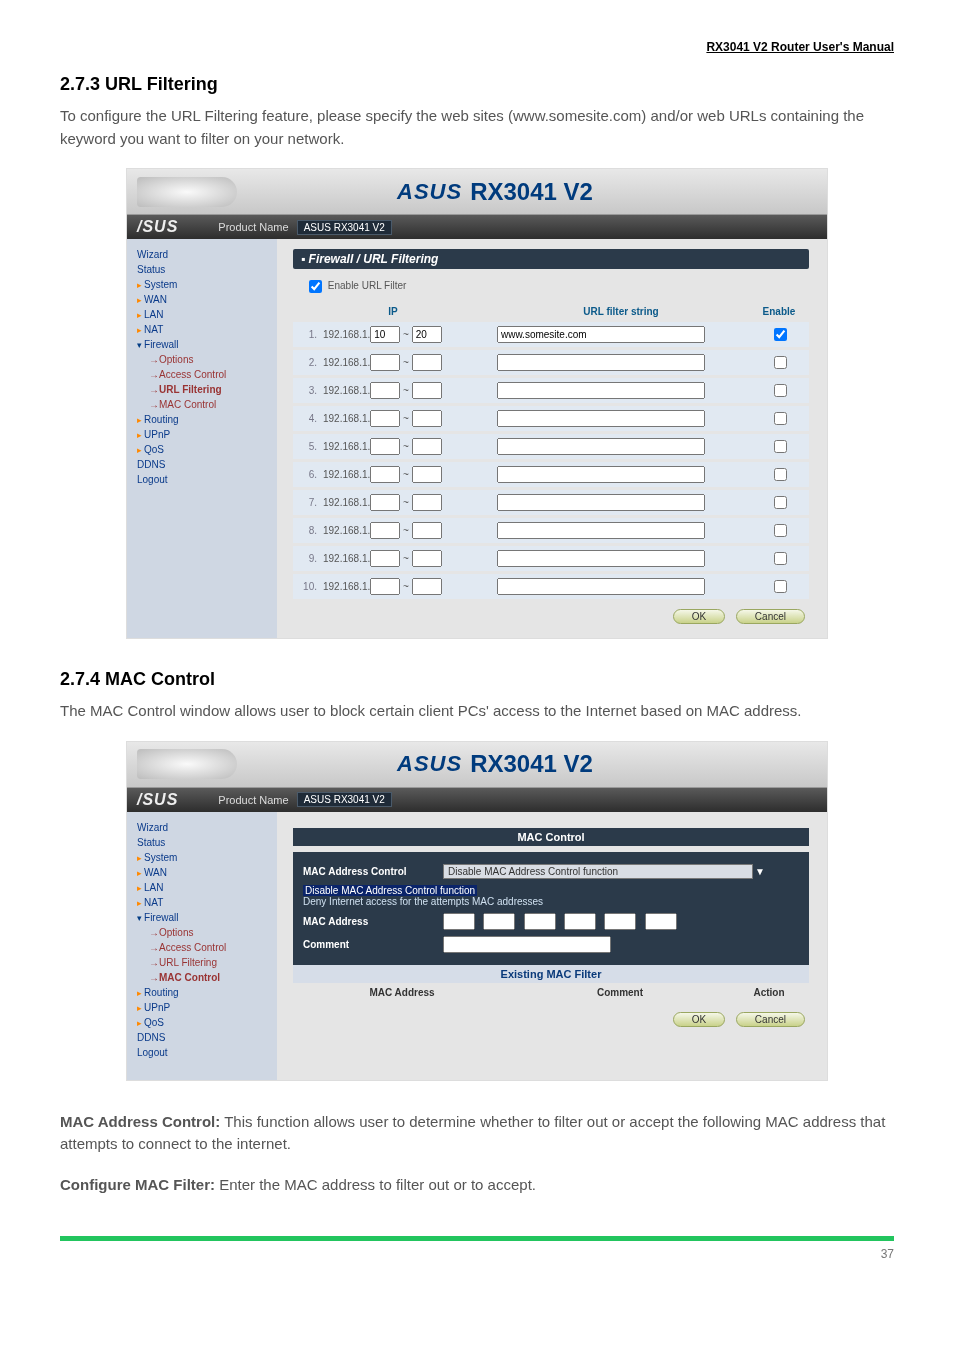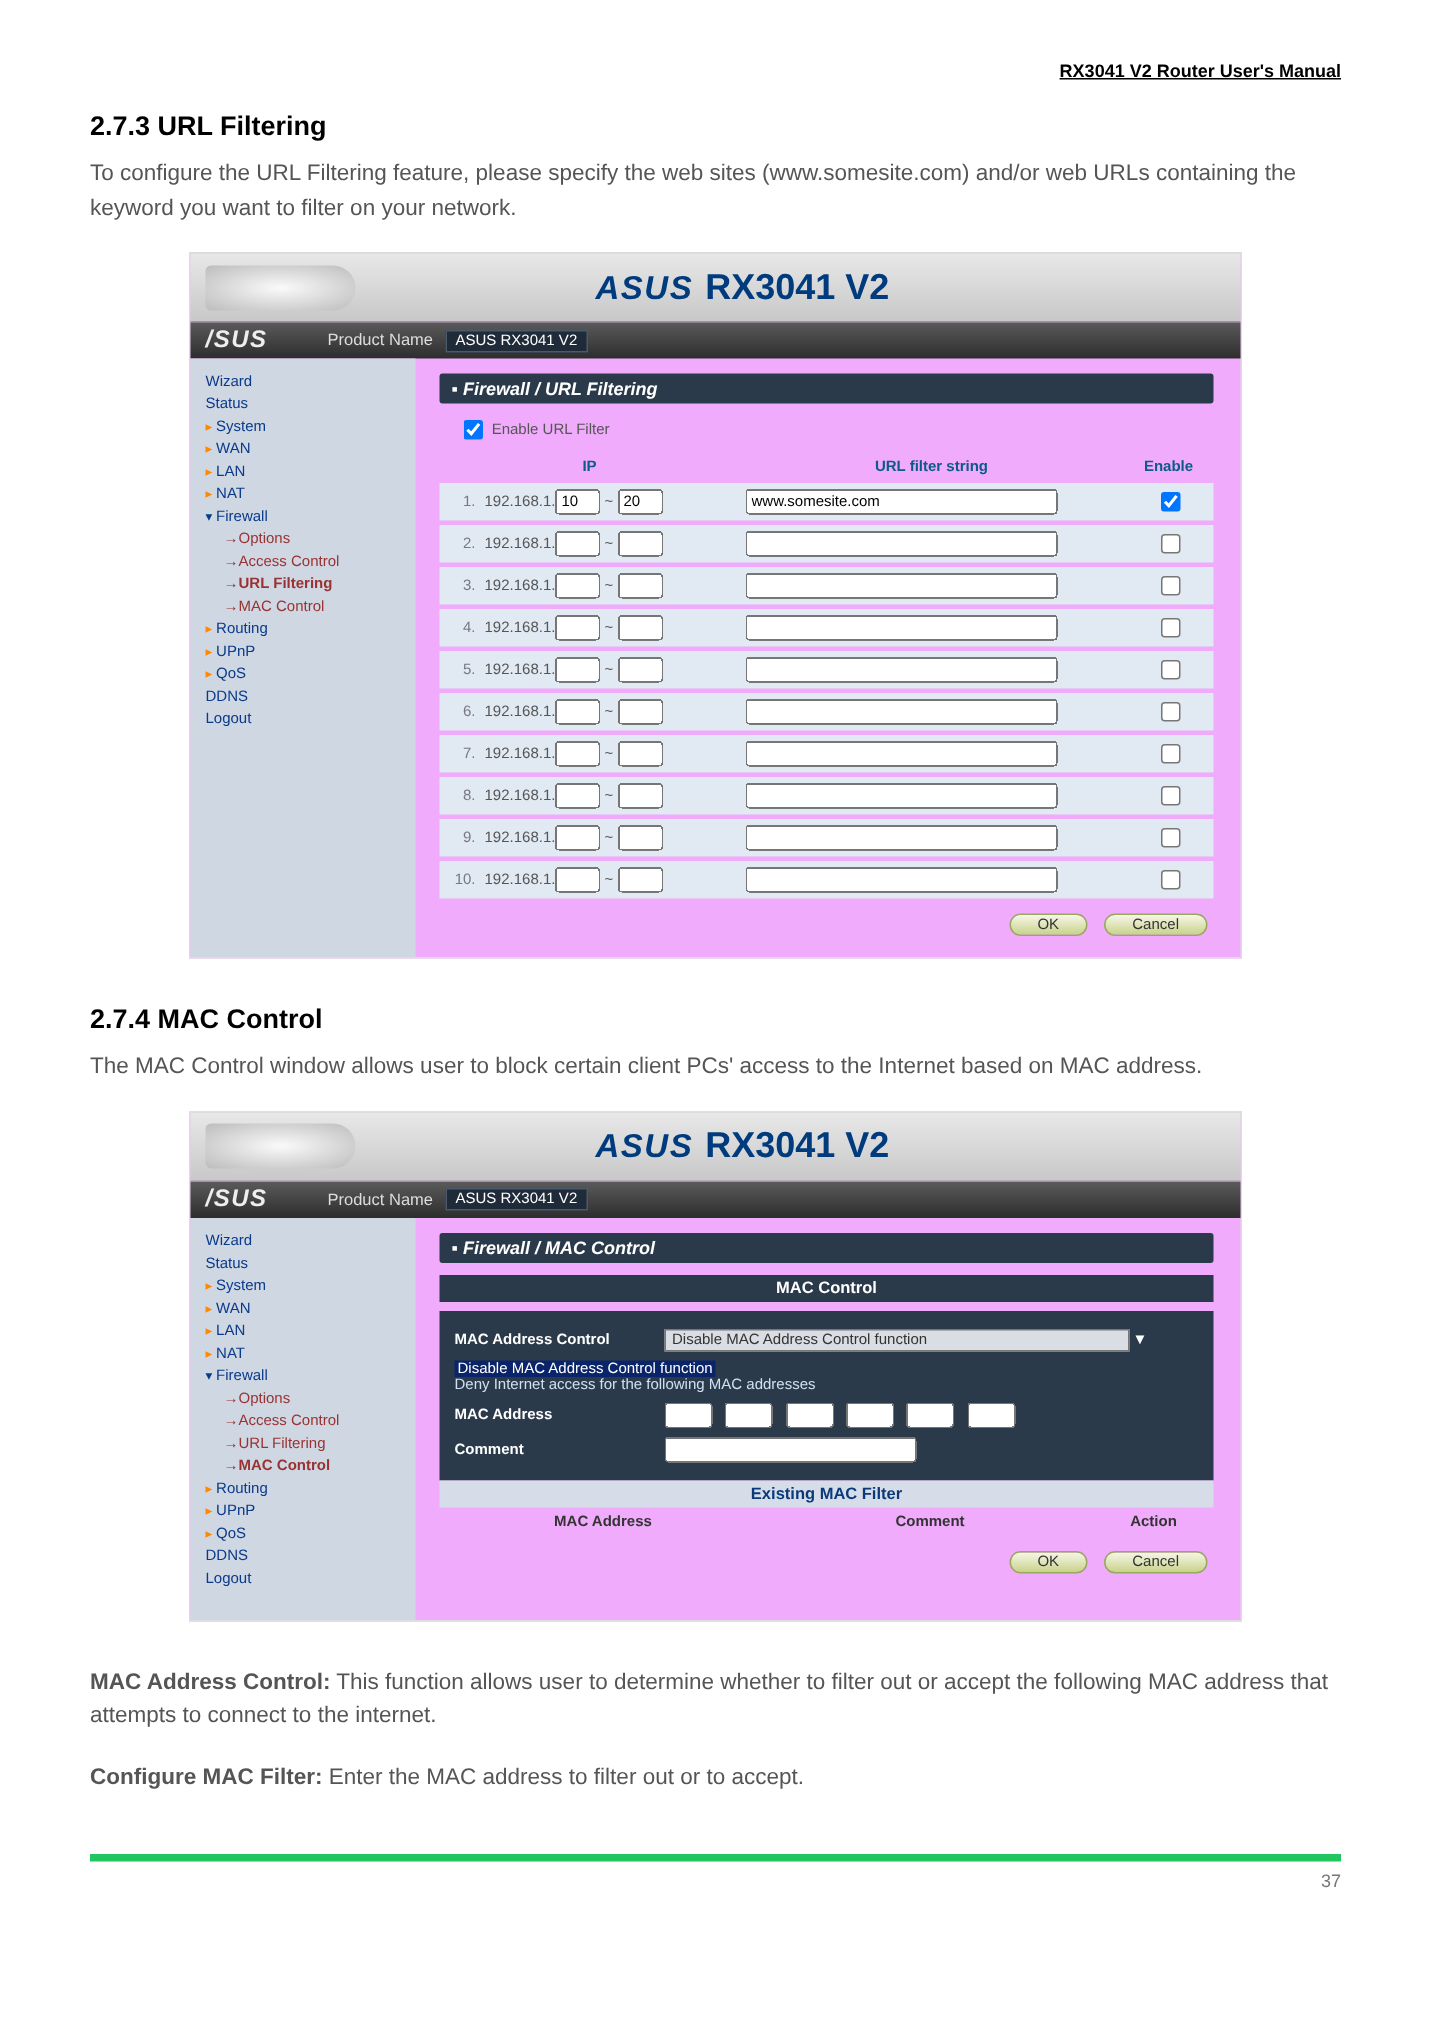--- a/index.html
+++ b/index.html
@@ -28,21 +28,21 @@
   p.body-text {
     font-size: 15px;
     line-height: 1.5;
     color: #555;
     margin: 8px 0 18px 0;
   }
   .screenshot {
     width: 700px;
     margin: 0 auto 30px auto;
     border: 1px solid #ddd;
-    background: #f0abfc;
+    background: #e5e5e5;
     font-family: Verdana, Arial, sans-serif;
   }
   .ss-top {
     height: 45px;
     background: linear-gradient(#e8e8e8,#c8c8c8);
     border-bottom: 1px solid #999;
     display:flex; align-items:center; color:#003b7d;
   }
   .ss-top .dev {
     width:100px; height:30px; margin-left:10px;
@@ -270,30 +270,29 @@
       <div class="sub">→Access Control</div>
       <div class="sub">→URL Filtering</div>
       <div class="sub active">→MAC Control</div>
       <div class="lk arrow">Routing</div>
       <div class="lk arrow">UPnP</div>
       <div class="lk arrow">QoS</div>
       <div class="lk">DDNS</div>
       <div class="lk">Logout</div>
     </div>
     <div class="ss-main">
-      <div class="panel-title">▪ <span>Firewall / MAC Control</span></div>
       <div class="panel-sub">MAC Control</div>
       <div class="mac-panel-dark">
         <div class="mac-row">
           <span class="lbl">MAC Address Control</span>
           <span class="mac-select">Disable MAC Address Control function</span>
           <span style="color:#fff;margin-left:2px;">▼</span>
         </div>
         <div class="mac-opt"><span class="hl">Disable MAC Address Control function</span></div>
-        <div class="mac-opt" style="color:#cfe0f0;">Deny Internet access for the following MAC addresses</div>
+        <div class="mac-opt" style="color:#cfe0f0;">Deny Internet access for the attempts MAC addresses</div>
         <div class="mac-row">
           <span class="lbl">MAC Address</span>
           <span>
             <input class="mac-input" style=""> : <input class="mac-input" style=""> : <input class="mac-input" style=""> : <input class="mac-input" style=""> : <input class="mac-input" style=""> : <input class="mac-input" style="">
           </span>
         </div>
         <div class="mac-row">
           <span class="lbl">Comment</span>
           <input style="width: 160px; font-size: 10px;">
         </div>

